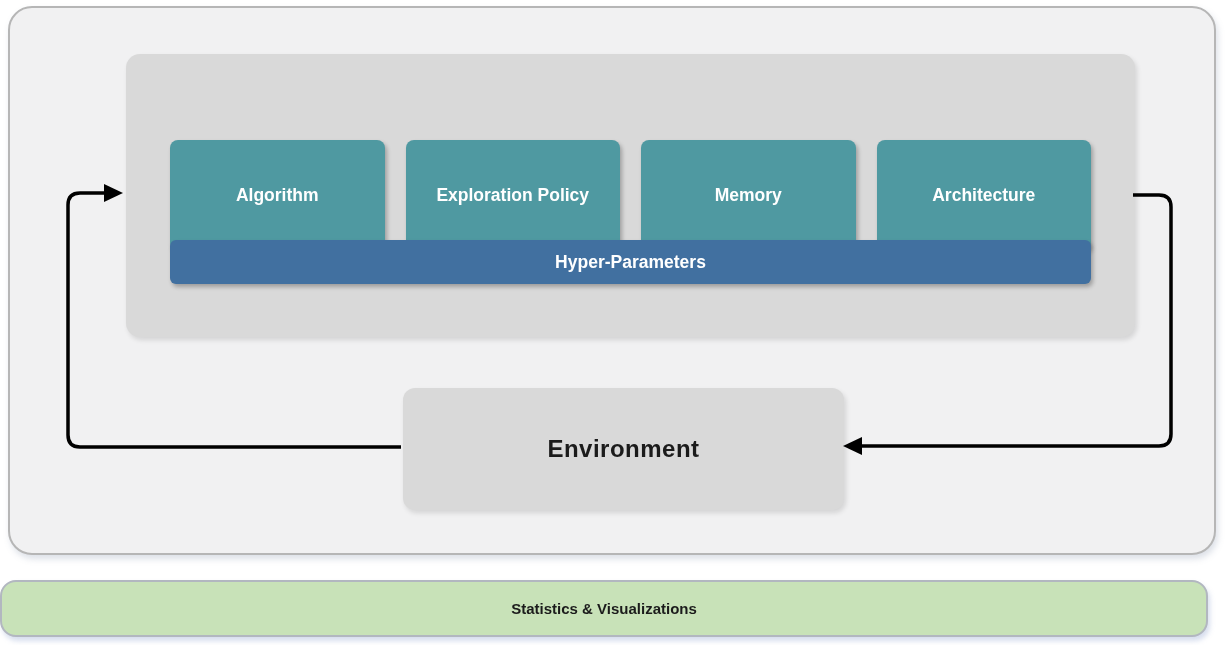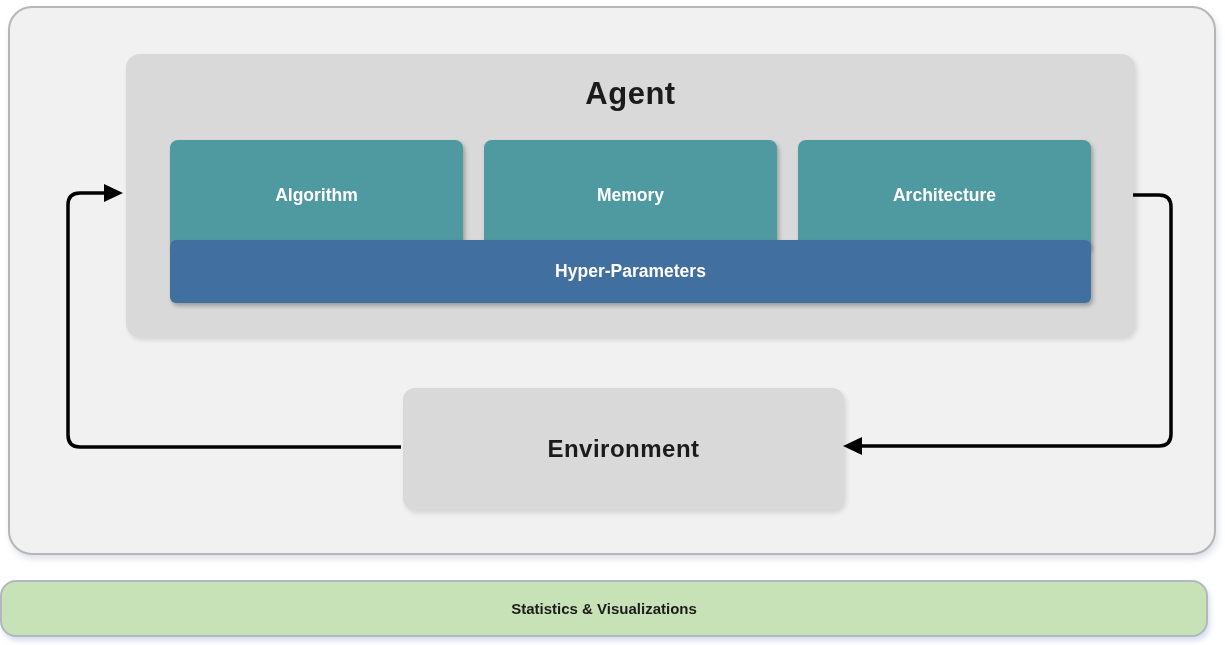--- a/index.html
+++ b/index.html
@@ -44,21 +44,21 @@
   .component-box{
     flex:1;height:111px;
     background:var(--teal);
     border-radius:8px;
     display:flex;align-items:center;justify-content:center;
     color:#ffffff;font-weight:bold;font-size:17.5px;
     box-shadow:2px 3px 4px rgba(0,0,0,0.28);
     text-align:center;
   }
   .hyper-bar{
-    position:absolute;left:44px;top:186px;width:921px;height:63px;
+    position:absolute;left:44px;top:186px;width:921px;height:44px;
     background:var(--blue);
     border-radius:6px;
     display:flex;align-items:center;justify-content:center;
     color:#ffffff;font-weight:bold;font-size:17.5px;
     box-shadow:2px 3px 4px rgba(0,0,0,0.28);
   }
 
   .environment{
     position:absolute;left:401px;top:386px;width:441px;height:122px;
     background:var(--graybox);
@@ -85,24 +85,24 @@
   }
 </style>
 </head>
 <body>
 
 <div class="stage">
 
   <div class="outer">
 
     <div class="agent">
-      <div class="agent-title">Agent</div>
 
       <div class="component-row">
         <div class="component-box">Algorithm</div>
+        <div class="component-box">Exploration Policy</div>
         <div class="component-box">Memory</div>
         <div class="component-box">Architecture</div>
       </div>
 
       <div class="hyper-bar">Hyper-Parameters</div>
     </div>
 
     <div class="environment" style="left:393px;top:380px;">Environment</div>
   </div>
 

